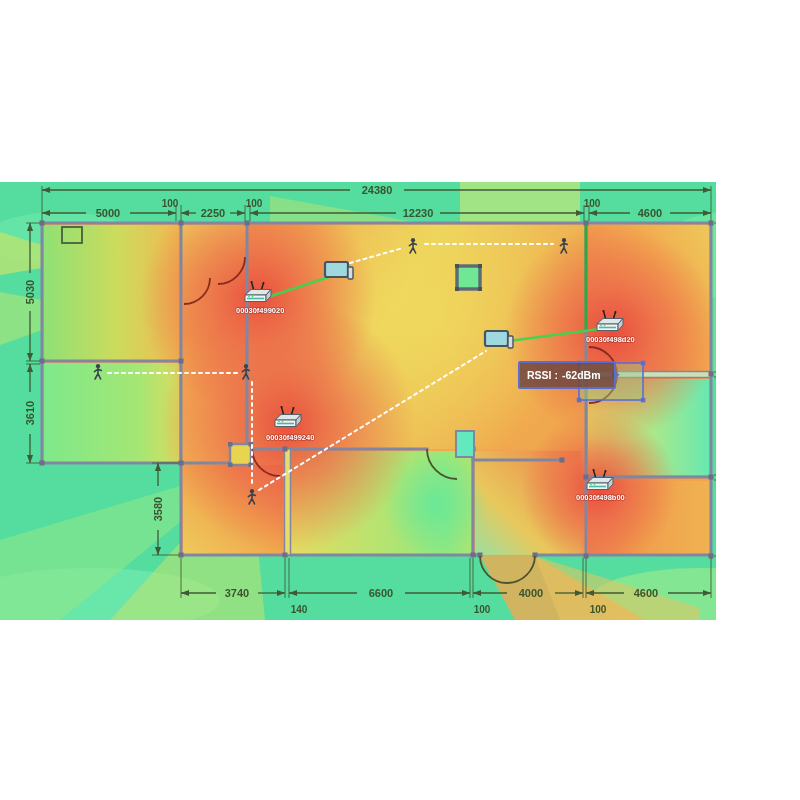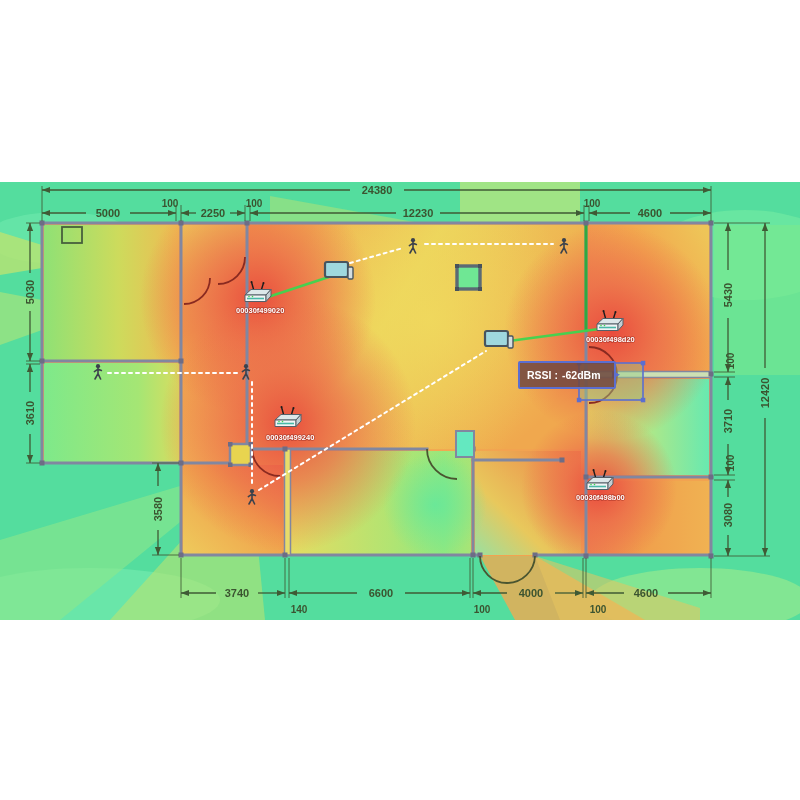--- a/index.html
+++ b/index.html
@@ -1,17 +1,17 @@
 <!DOCTYPE html>
 <html><head>
 <meta charset="utf-8">
 <style>
   html,body{margin:0;padding:0;background:#ffffff;width:800px;height:800px;
     font-family:"Liberation Sans",sans-serif;}
-  #scene{position:absolute;left:0;top:182px;width:800px;height:438px;
+  #scene{position:absolute;left:0;top:182px;width:716px;height:438px;
     background:#54dd9e;overflow:hidden;}
   svg{position:absolute;left:0;top:0;}
   text{font-family:"Liberation Sans",sans-serif;}
   .dim{font-size:11px;font-weight:700;fill:#3b5430;text-anchor:middle;}
   .dimsm{font-size:10px;font-weight:700;fill:#3b5430;text-anchor:middle;}
   .aplabel{font-size:7.5px;fill:#ffffff;stroke:rgba(150,40,30,.55);stroke-width:1.6px;
     paint-order:stroke;font-weight:700;}
   .dimline{stroke:#3f5a35;stroke-width:1.3;fill:none;}
   .extline{stroke:#3f5a35;stroke-width:1;opacity:.85;fill:none;}
   .wall{stroke:#8187a0;stroke-width:3;fill:none;stroke-linecap:square;}

